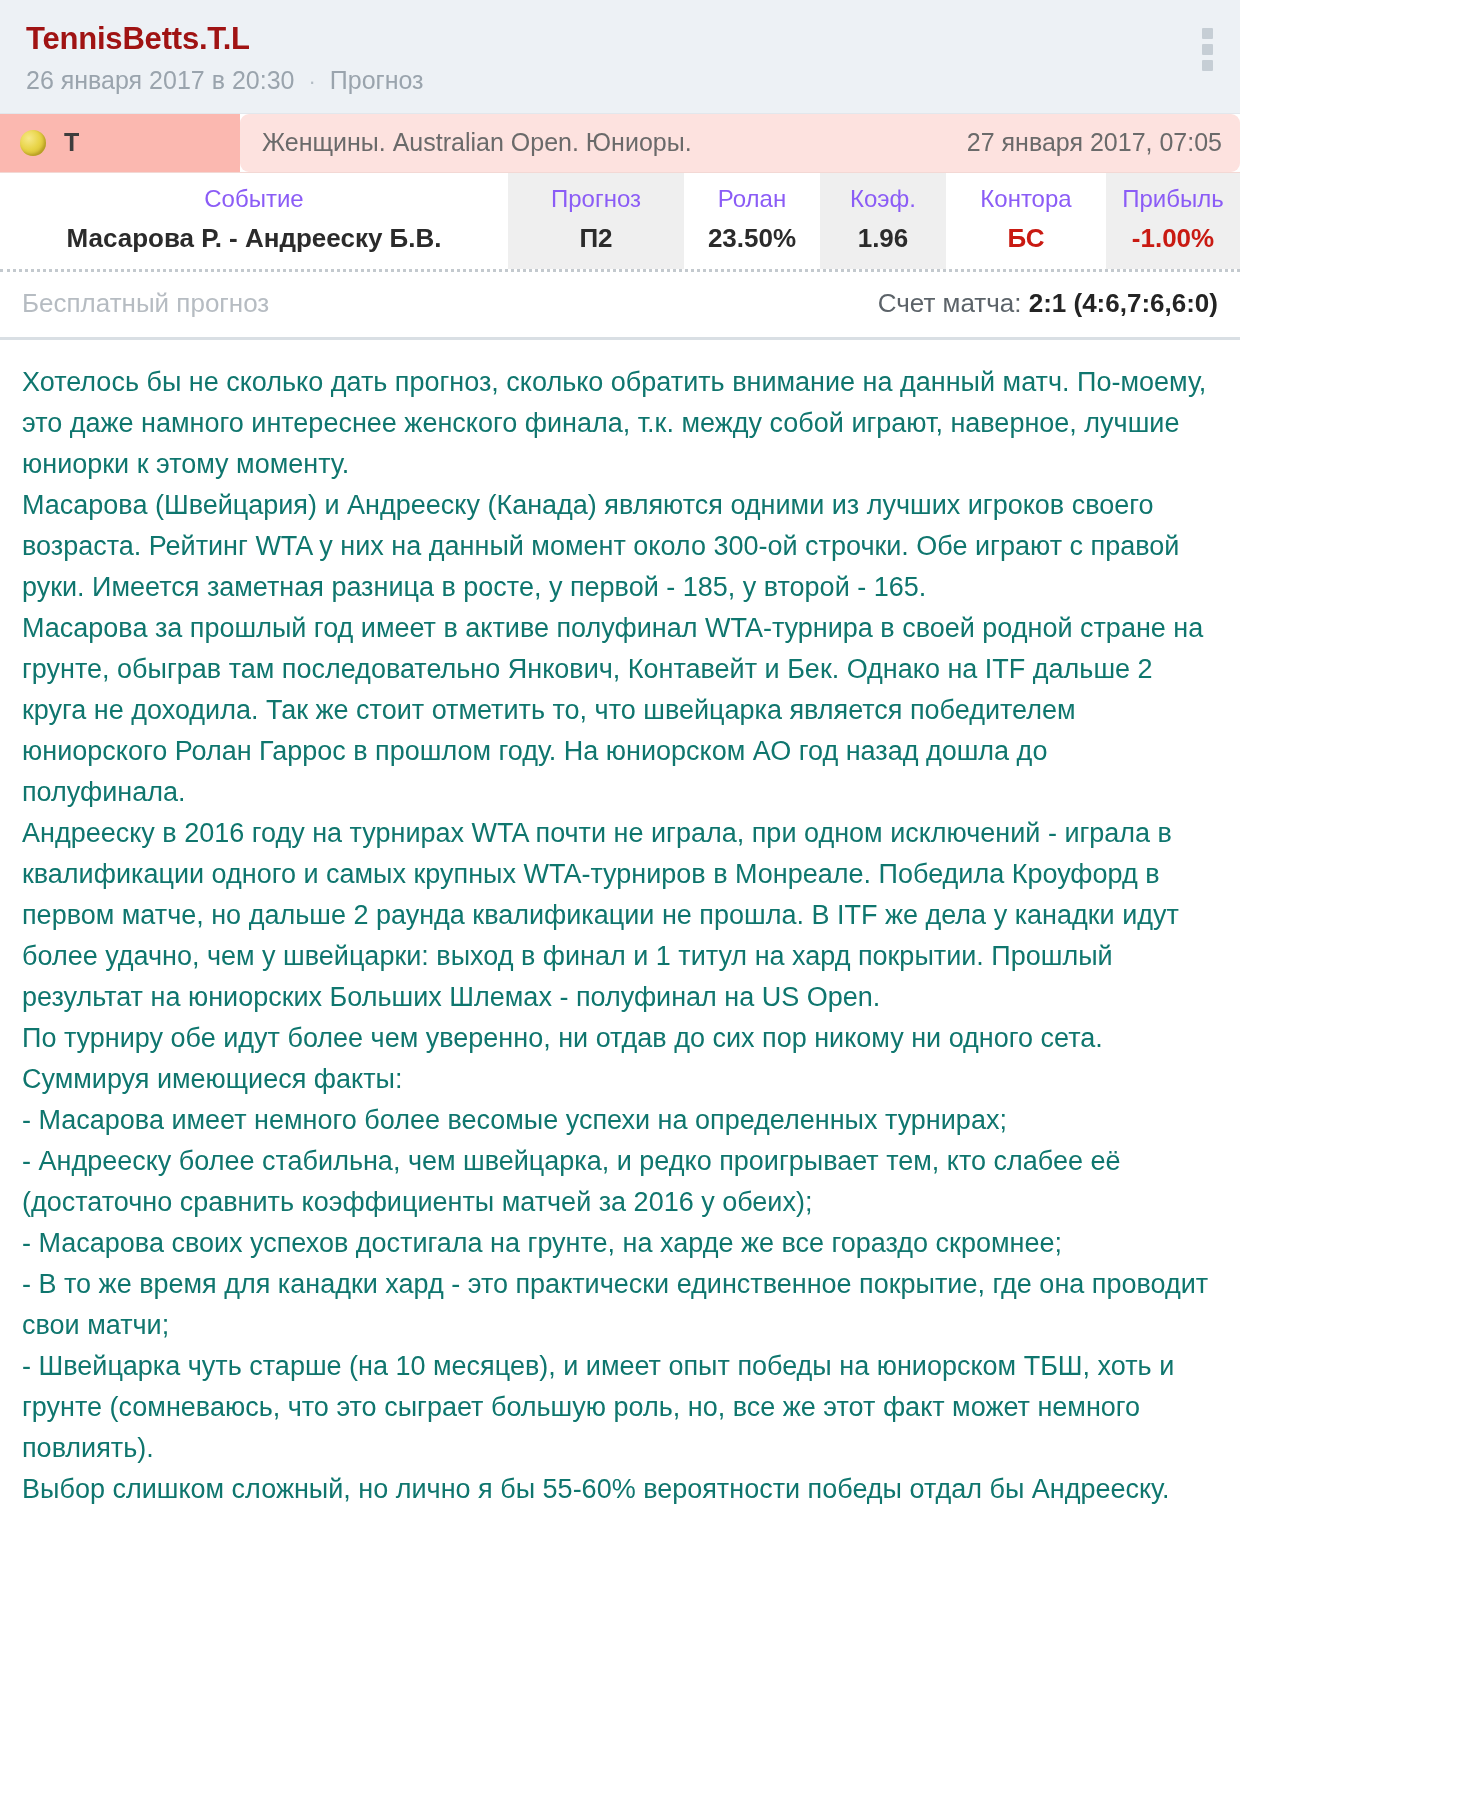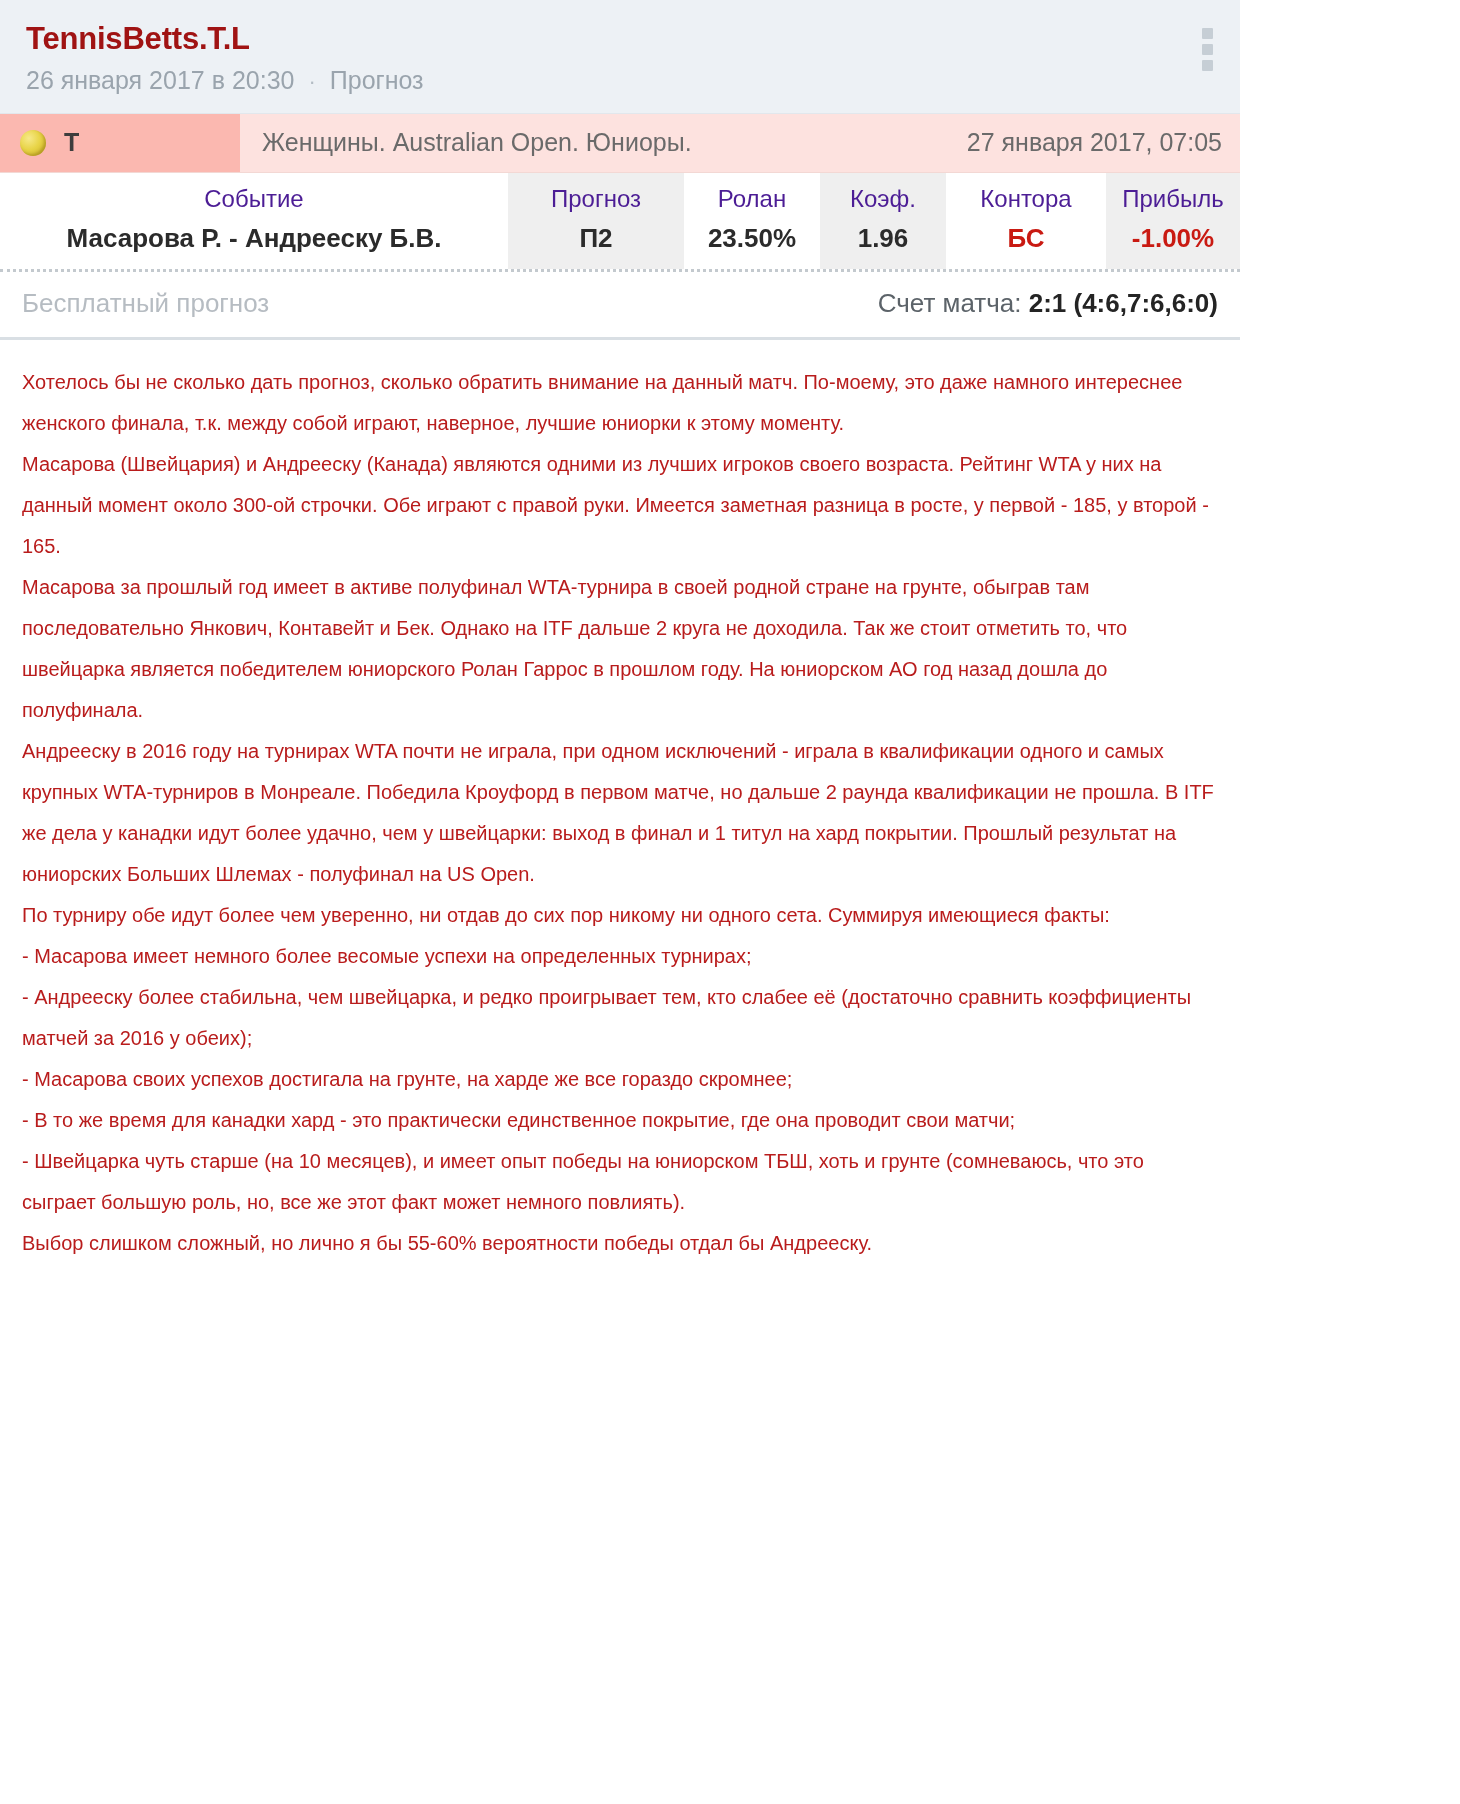--- a/index.html
+++ b/index.html
@@ -100,20 +100,21 @@
     color: #3d3d3d;
   }
   .banner-right {
     flex: 1;
     background: #fde2df;
     display: flex;
     align-items: center;
     justify-content: space-between;
     padding: 0 18px 0 22px;
     box-sizing: border-box;
+    border-radius: 9px;
   }
   .banner-tournament {
     font-size: 25px;
     color: #6a6a6a;
   }
   .banner-date {
     font-size: 25px;
     color: #6a6a6a;
     white-space: nowrap;
   }
@@ -130,21 +131,21 @@
     flex-direction: column;
     justify-content: center;
     text-align: center;
     padding: 10px 4px 14px 4px;
     box-sizing: border-box;
   }
   .col.shaded { background: #efefef; }
   .col.plain  { background: #ffffff; }
   .col-head {
     font-size: 24px;
-    color: #4c1d95;
+    color: #8b5cf6;
     line-height: 1.35;
     padding-bottom: 7px;
     white-space: nowrap;
   }
   .col-val {
     font-size: 26px;
     font-weight: bold;
     color: #2b2b2b;
     line-height: 1.25;
     white-space: nowrap;
@@ -188,23 +189,23 @@
   }
   .thick-rule {
     height: 3px;
     background: #d9dfe4;
     width: 100%;
   }
 
   
   .article {
     padding: 22px 22px 30px 22px;
-    font-size: 20px;
+    font-size: 27px;
     line-height: 41px;
-    color: #b91c1c;
+    color: #0f766e;
   }
   .article p {
     margin: 0;
     padding: 0;
   }
 </style>
 </head>
 <body>
 
 <div class="page">

